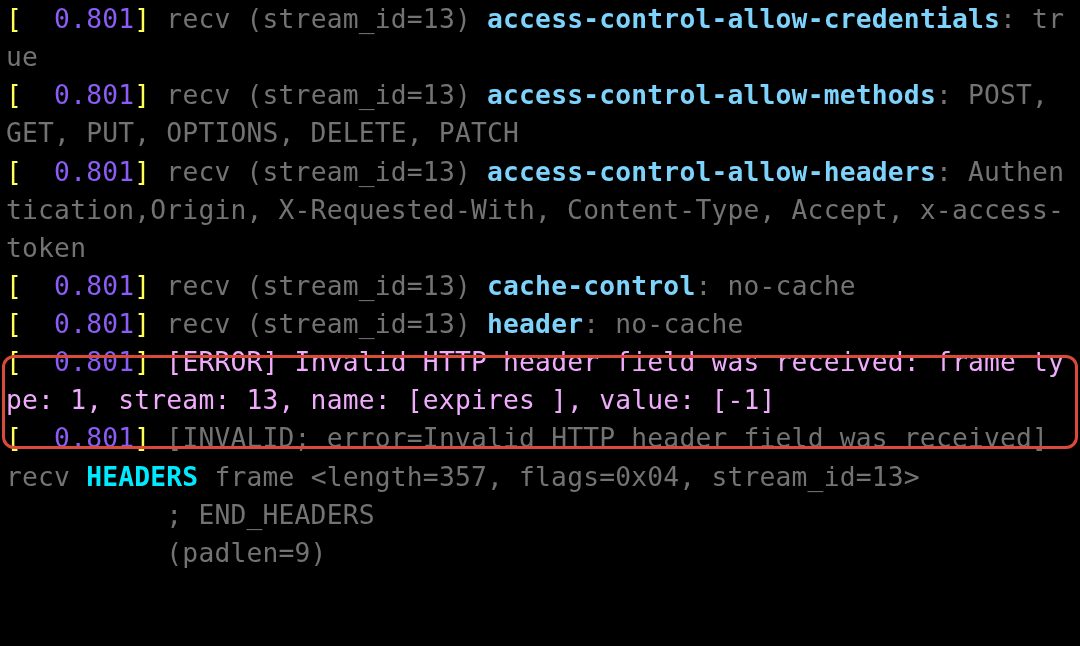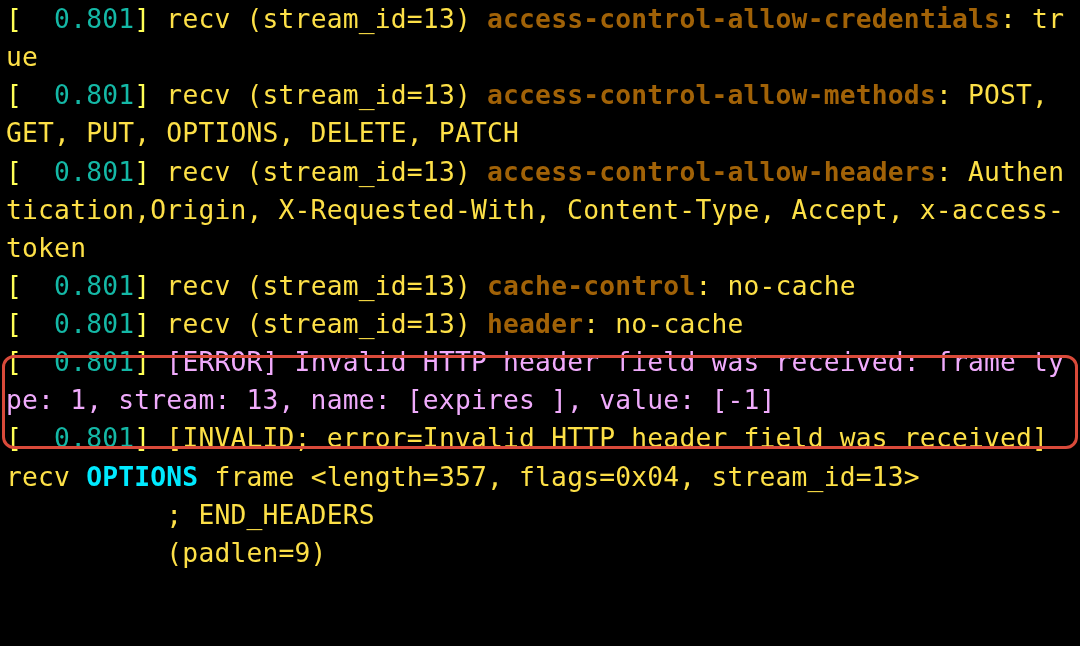--- a/index.html
+++ b/index.html
@@ -16,23 +16,23 @@
     font-family: "Menlo", "Consolas", "DejaVu Sans Mono", monospace;
     font-size: 26.3px;
     line-height: 1.45;
     color: #e8e8e8;
     white-space: pre-wrap;
     word-break: break-all;
     letter-spacing: 0.2px;
   }
   
   .c-br  { color: #ffff55; }      
-  .c-ts  { color: #14b8a6; }      
-  .c-txt { color: #fde047; }      
-  .c-hdr { color: #a16207; font-weight: 600; }  
+  .c-ts  { color: #8b5cf6; }      
+  .c-txt { color: #737373; }      
+  .c-hdr { color: #7dd3fc; font-weight: 600; }  
   .c-kw  { color: #00eaff; font-weight: 600; }  
   .c-err { color: #f0abfc; }
 
   .highlight-box {
     position: absolute;
     border: 3px solid #d94a3a;
     border-radius: 12px;
     pointer-events: none;
     left: 2px;
     top: 355px;
@@ -45,18 +45,18 @@
 </head>
 <body>
 
 <div class="wrap">
 <pre class="terminal"><span><span class="c-br">[</span><span class="c-ts">  0.801</span><span class="c-br">]</span><span class="c-txt"> recv (stream_id=13) </span><span class="c-hdr">access-control-allow-credentials</span><span class="c-txt">: true</span></span>
 <span><span class="c-br">[</span><span class="c-ts">  0.801</span><span class="c-br">]</span><span class="c-txt"> recv (stream_id=13) </span><span class="c-hdr">access-control-allow-methods</span><span class="c-txt">: POST, GET, PUT, OPTIONS, DELETE, PATCH</span></span>
 <span><span class="c-br">[</span><span class="c-ts">  0.801</span><span class="c-br">]</span><span class="c-txt"> recv (stream_id=13) </span><span class="c-hdr">access-control-allow-headers</span><span class="c-txt">: Authentication,Origin, X-Requested-With, Content-Type, Accept, x-access-token</span></span>
 <span><span class="c-br">[</span><span class="c-ts">  0.801</span><span class="c-br">]</span><span class="c-txt"> recv (stream_id=13) </span><span class="c-hdr">cache-control</span><span class="c-txt">: no-cache</span></span>
 <span><span class="c-br">[</span><span class="c-ts">  0.801</span><span class="c-br">]</span><span class="c-txt"> recv (stream_id=13) </span><span class="c-hdr">header</span><span class="c-txt">: no-cache</span></span>
 <span><span class="c-br">[</span><span class="c-ts">  0.801</span><span class="c-br">]</span><span class="c-err"> [ERROR] Invalid HTTP header field was received: frame type: 1, stream: 13, name: [expires ], value: [-1]</span></span>
-<span><span class="c-br">[</span><span class="c-ts">  0.801</span><span class="c-br">]</span><span class="c-txt"> [INVALID; error=Invalid HTTP header field was received] recv </span><span class="c-kw">OPTIONS</span><span class="c-txt"> frame &lt;length=357, flags=0x04, stream_id=13&gt;</span></span>
+<span><span class="c-br">[</span><span class="c-ts">  0.801</span><span class="c-br">]</span><span class="c-txt"> [INVALID; error=Invalid HTTP header field was received] recv </span><span class="c-kw">HEADERS</span><span class="c-txt"> frame &lt;length=357, flags=0x04, stream_id=13&gt;</span></span>
 <span class="c-txt">          ; END_HEADERS</span>
 <span class="c-txt">          (padlen=9)</span></pre>
 
   <div class="highlight-box"></div>
 </div>
 
 </body></html>

